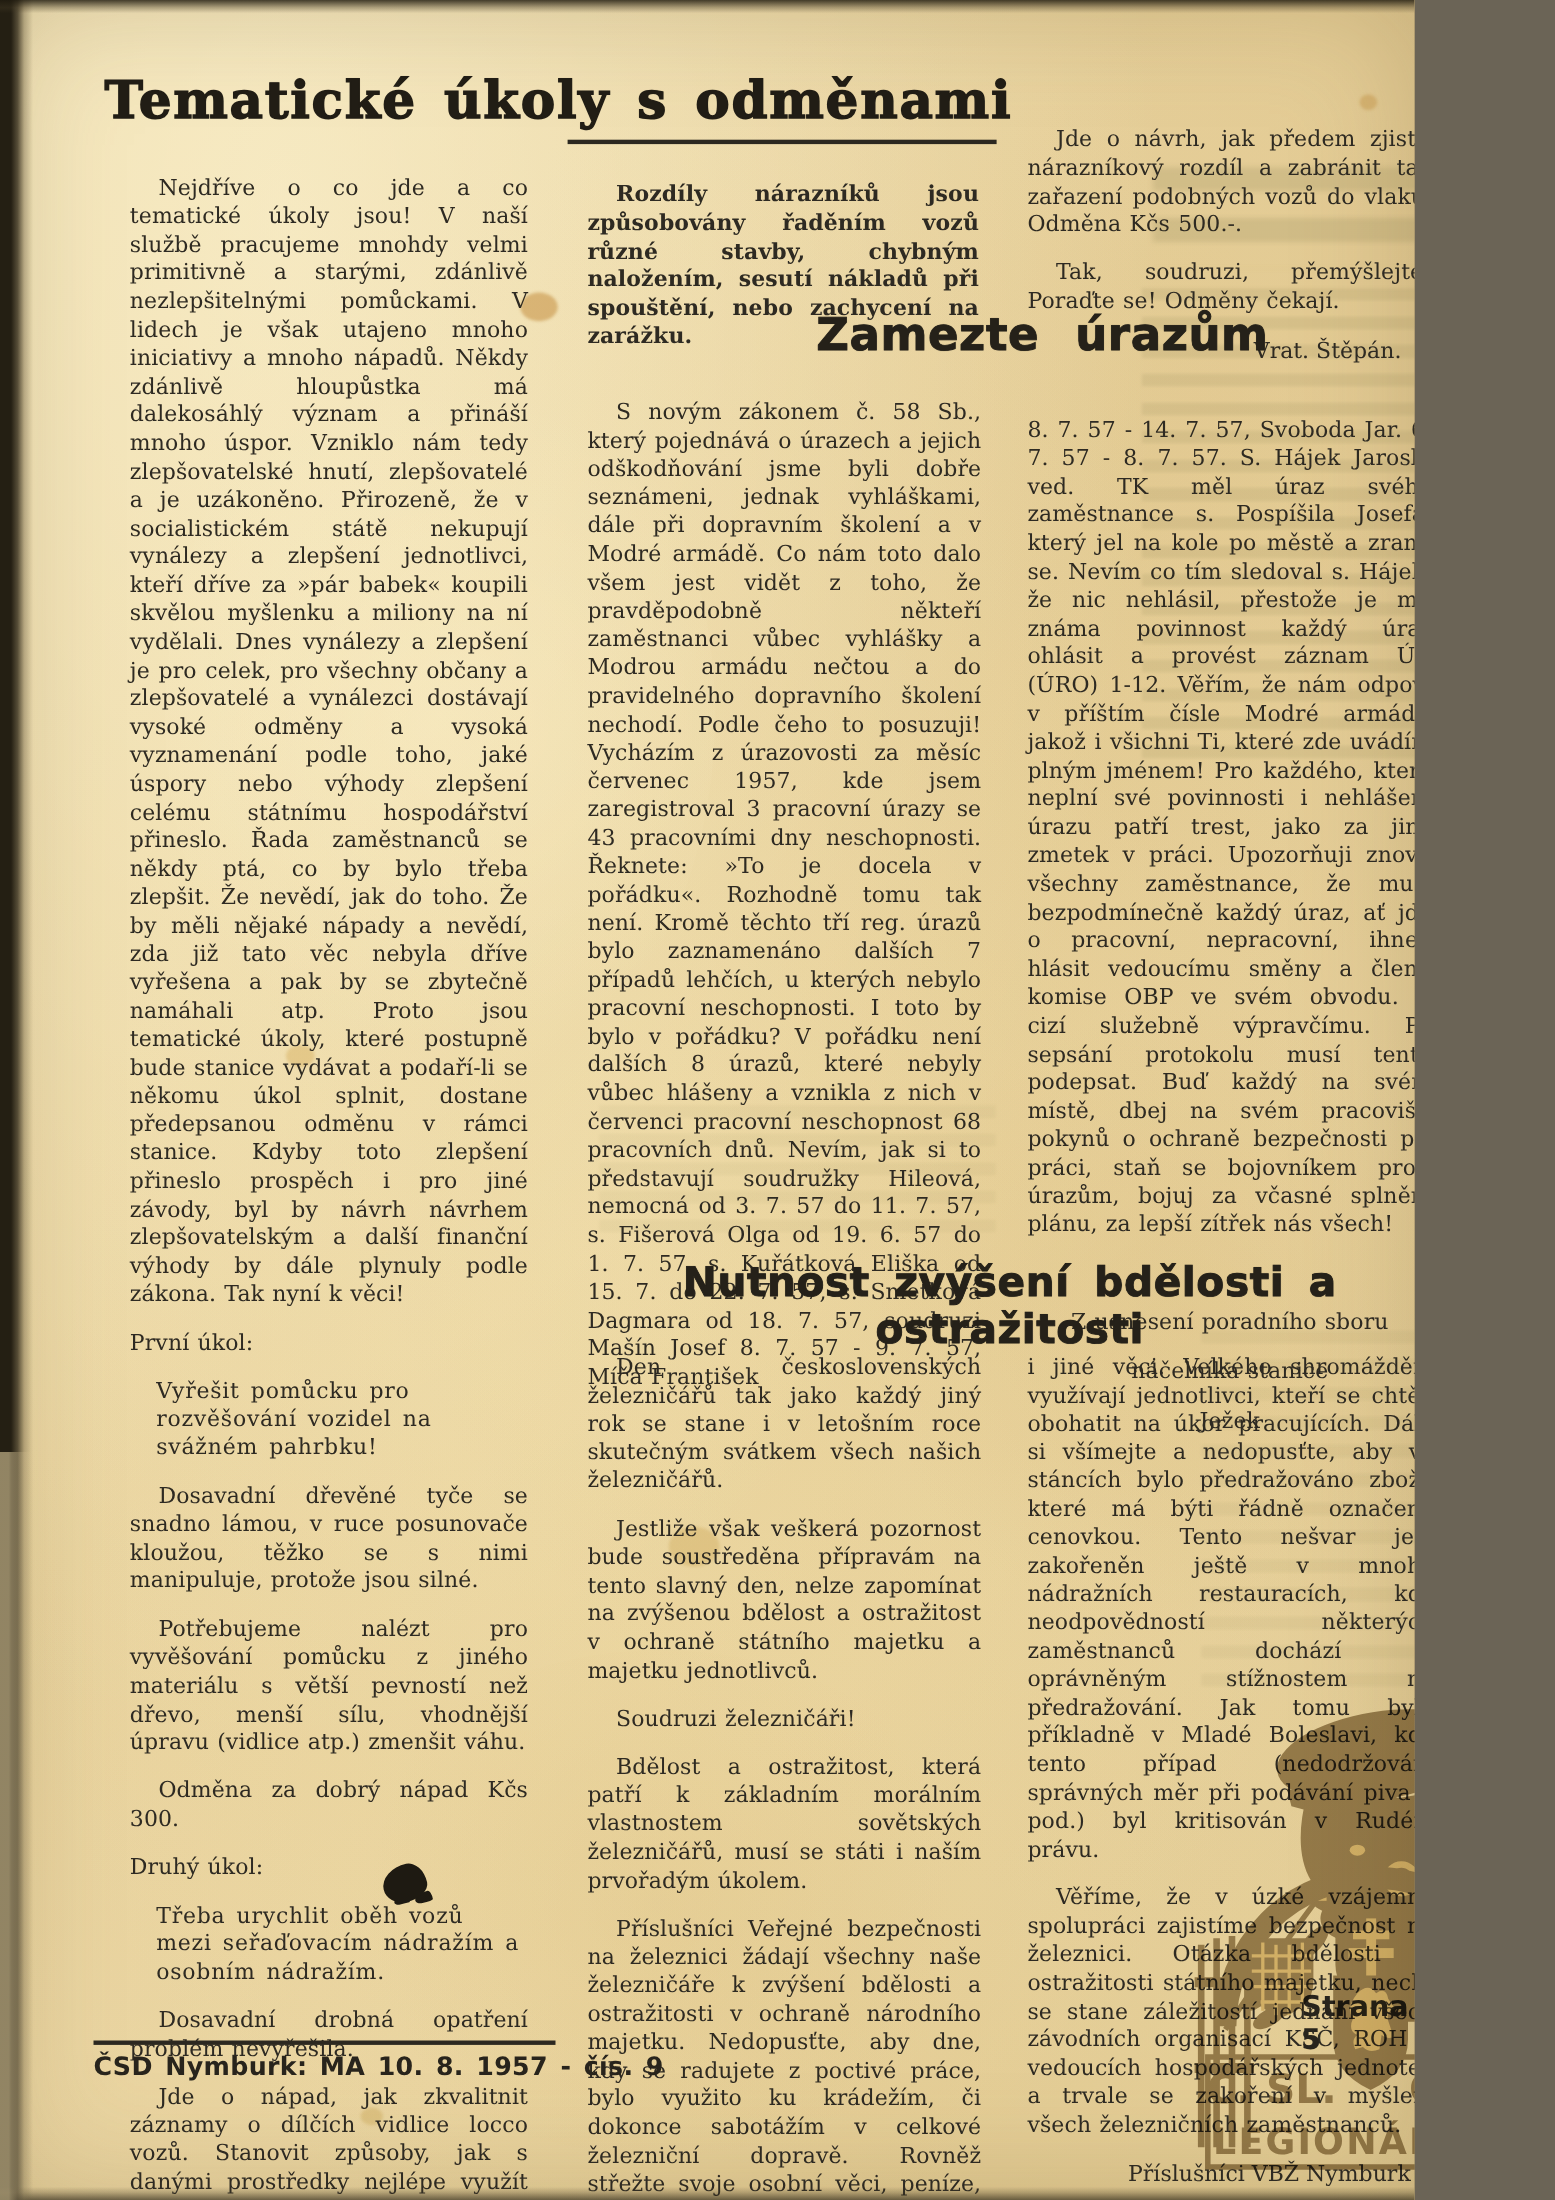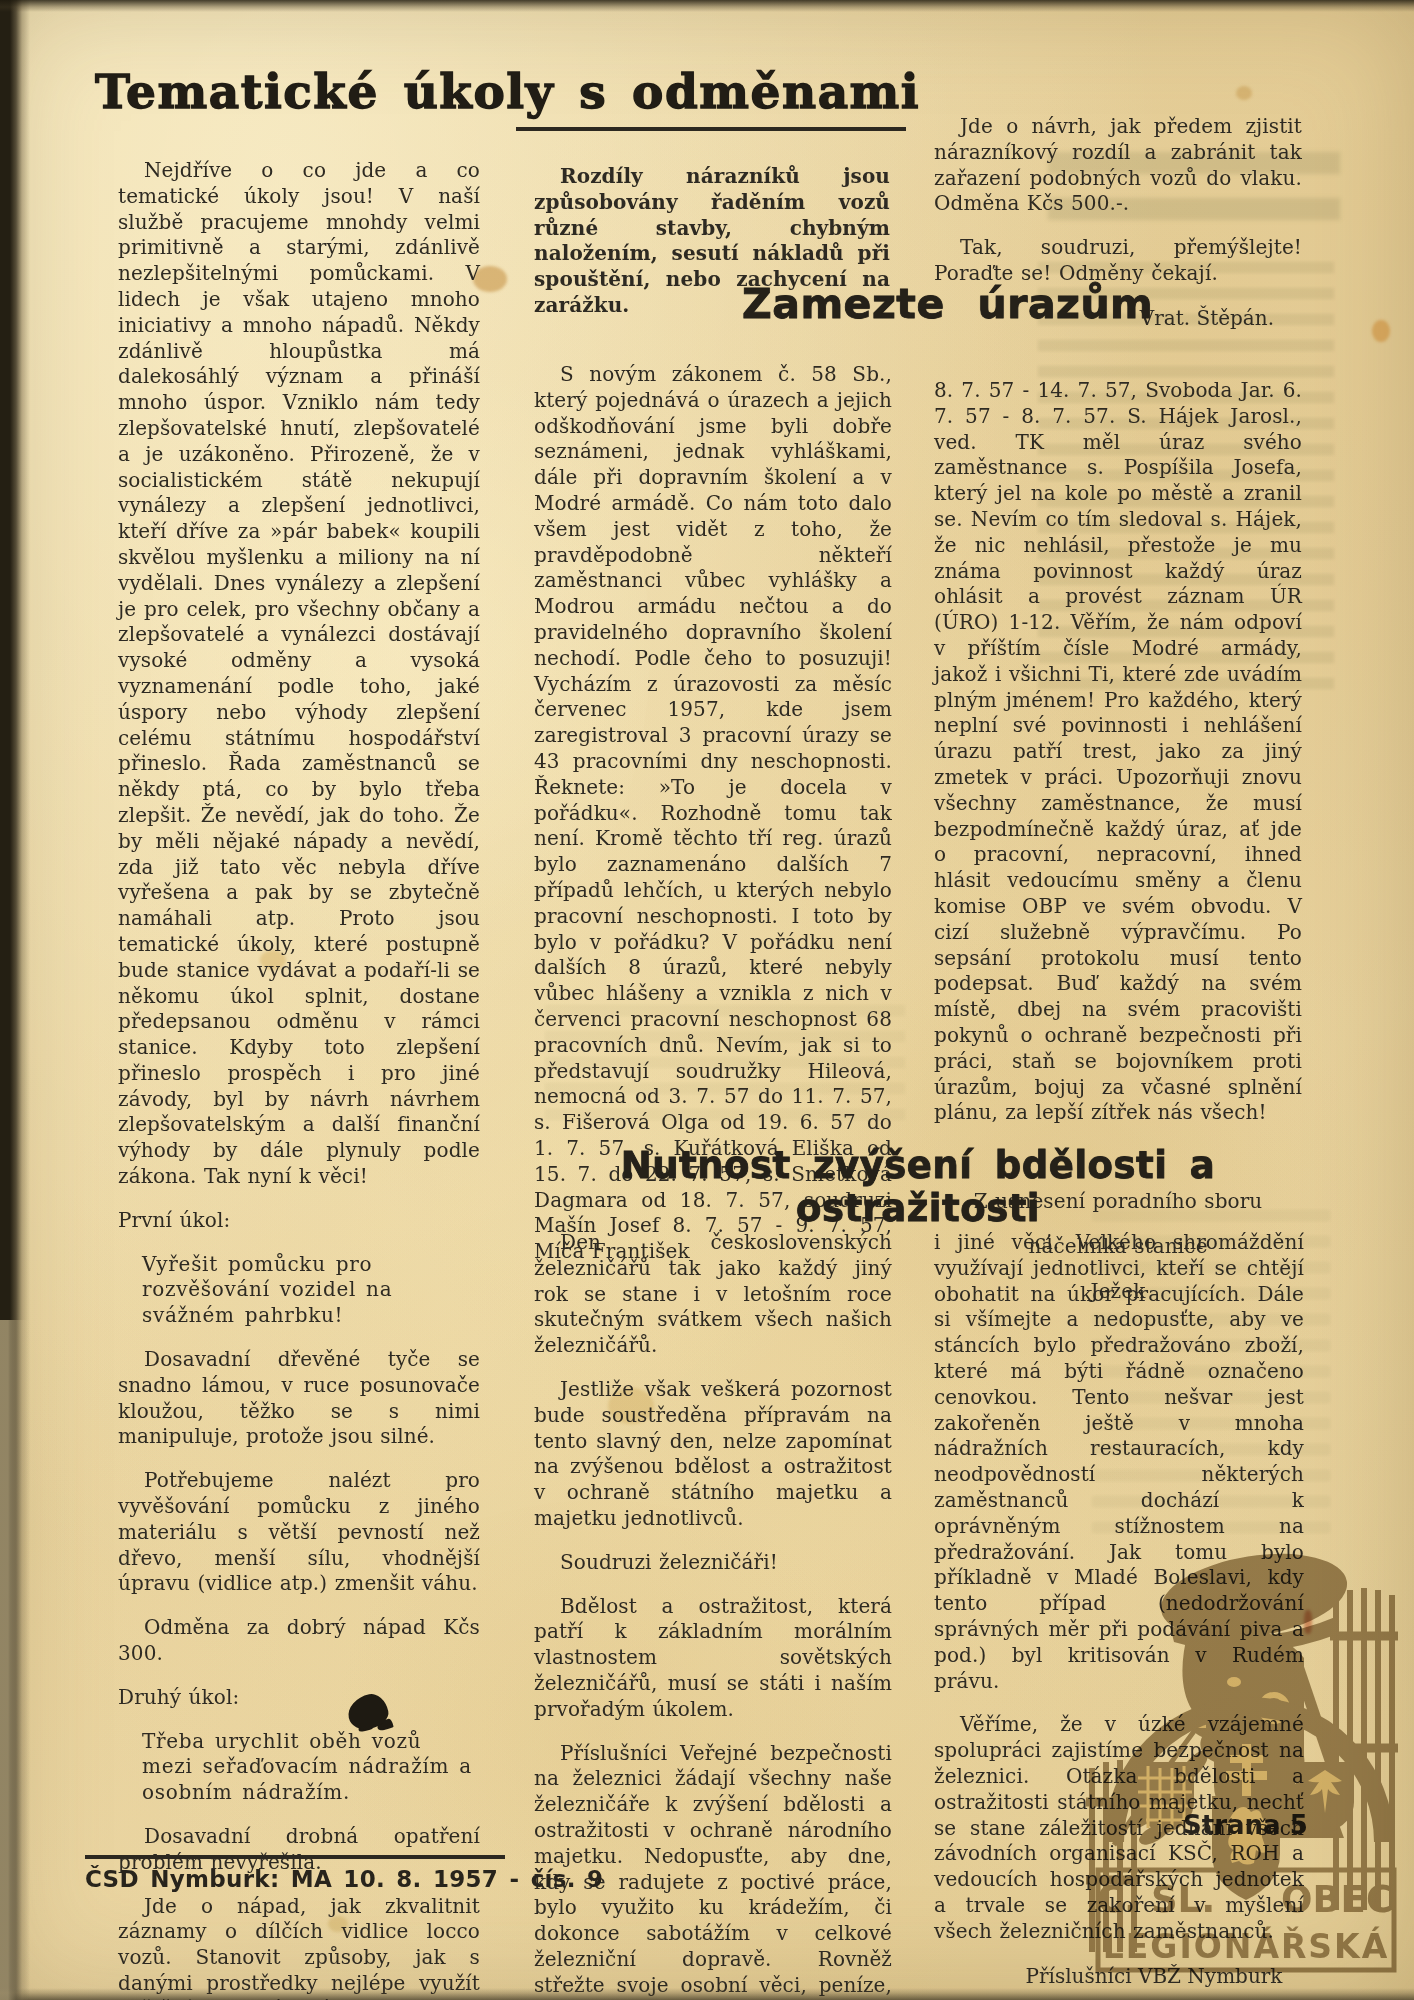--- a/index.html
+++ b/index.html
@@ -1,17 +1,17 @@
 <!DOCTYPE html>
 <html><head>
 <meta charset="utf-8">
 <style>
   html,body{margin:0;padding:0;background:#6b6456;}
   .page{
-    position:relative;width:1414px;height:2000px;overflow:hidden;
+    position:relative;width:1286px;height:2000px;overflow:hidden;
     background:
       radial-gradient(ellipse at 20% 10%, rgba(255,247,216,.55), transparent 55%),
       radial-gradient(ellipse at 88% 22%, rgba(213,182,120,.30), transparent 60%),
       radial-gradient(ellipse at 45% 55%, rgba(248,230,175,.35), transparent 65%),
       radial-gradient(ellipse at 60% 92%, rgba(222,196,136,.45), transparent 70%),
       linear-gradient(135deg,#eedcab,#e8d29d 45%,#ecd8a6 70%,#e2cc95);
     box-shadow: inset 0 0 110px rgba(118,92,44,.28);
     font-family:"DejaVu Serif",serif;
   }
   

